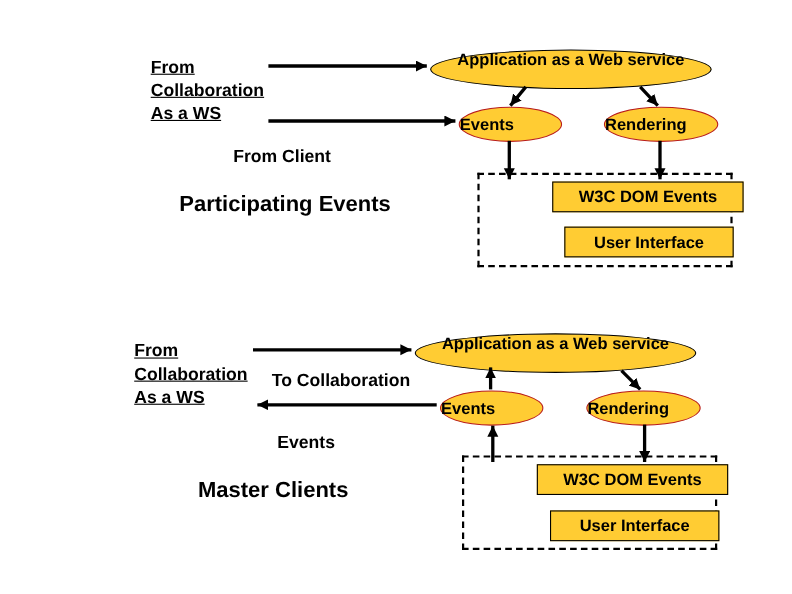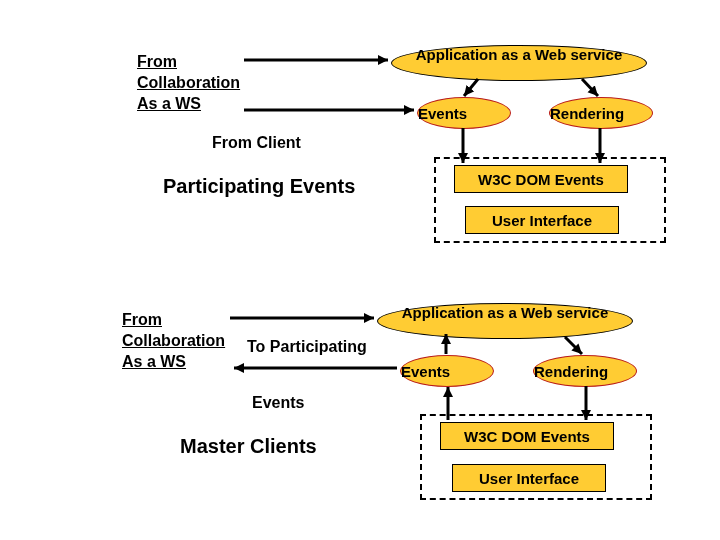--- a/index.html
+++ b/index.html
@@ -40,20 +40,21 @@
   }
   .rect {
     background: #fc3;
     border: 1px solid #000;
     text-align: center;
     font-weight: bold;
     font-size: 15px;
     display: flex;
     align-items: center;
     justify-content: center;
+    margin-left: 48px;
   }
   .label {
     font-weight: bold;
     font-size: 16px;
     line-height: 1.3;
     text-decoration: underline;
   }
   .title {
     font-weight: bold;
     font-size: 20px;
@@ -101,21 +102,21 @@
   </div>
 
 <div class="abs label" style="left:122px;top:310px;white-space:pre-line">From
 Collaboration
 As a WS</div>
 
 <div class="abs ellipse-lg" style="left:377px;top:303px;width:254px;height:34px">
     <span>Application as a Web service</span>
   </div>
 
-<div class="abs midlabel" style="left:247px;top:338px">To Participating</div>
+<div class="abs midlabel" style="left:247px;top:338px">To Collaboration</div>
 
 <div class="abs ellipse-sm" style="left:400px;top:355px;width:92px;height:30px">
     <span>Events</span>
   </div>
 <div class="abs ellipse-sm" style="left:533px;top:355px;width:102px;height:30px">
     <span>Rendering</span>
   </div>
 
 <div class="abs midlabel" style="left:252px;top:394px">Events</div>
 

